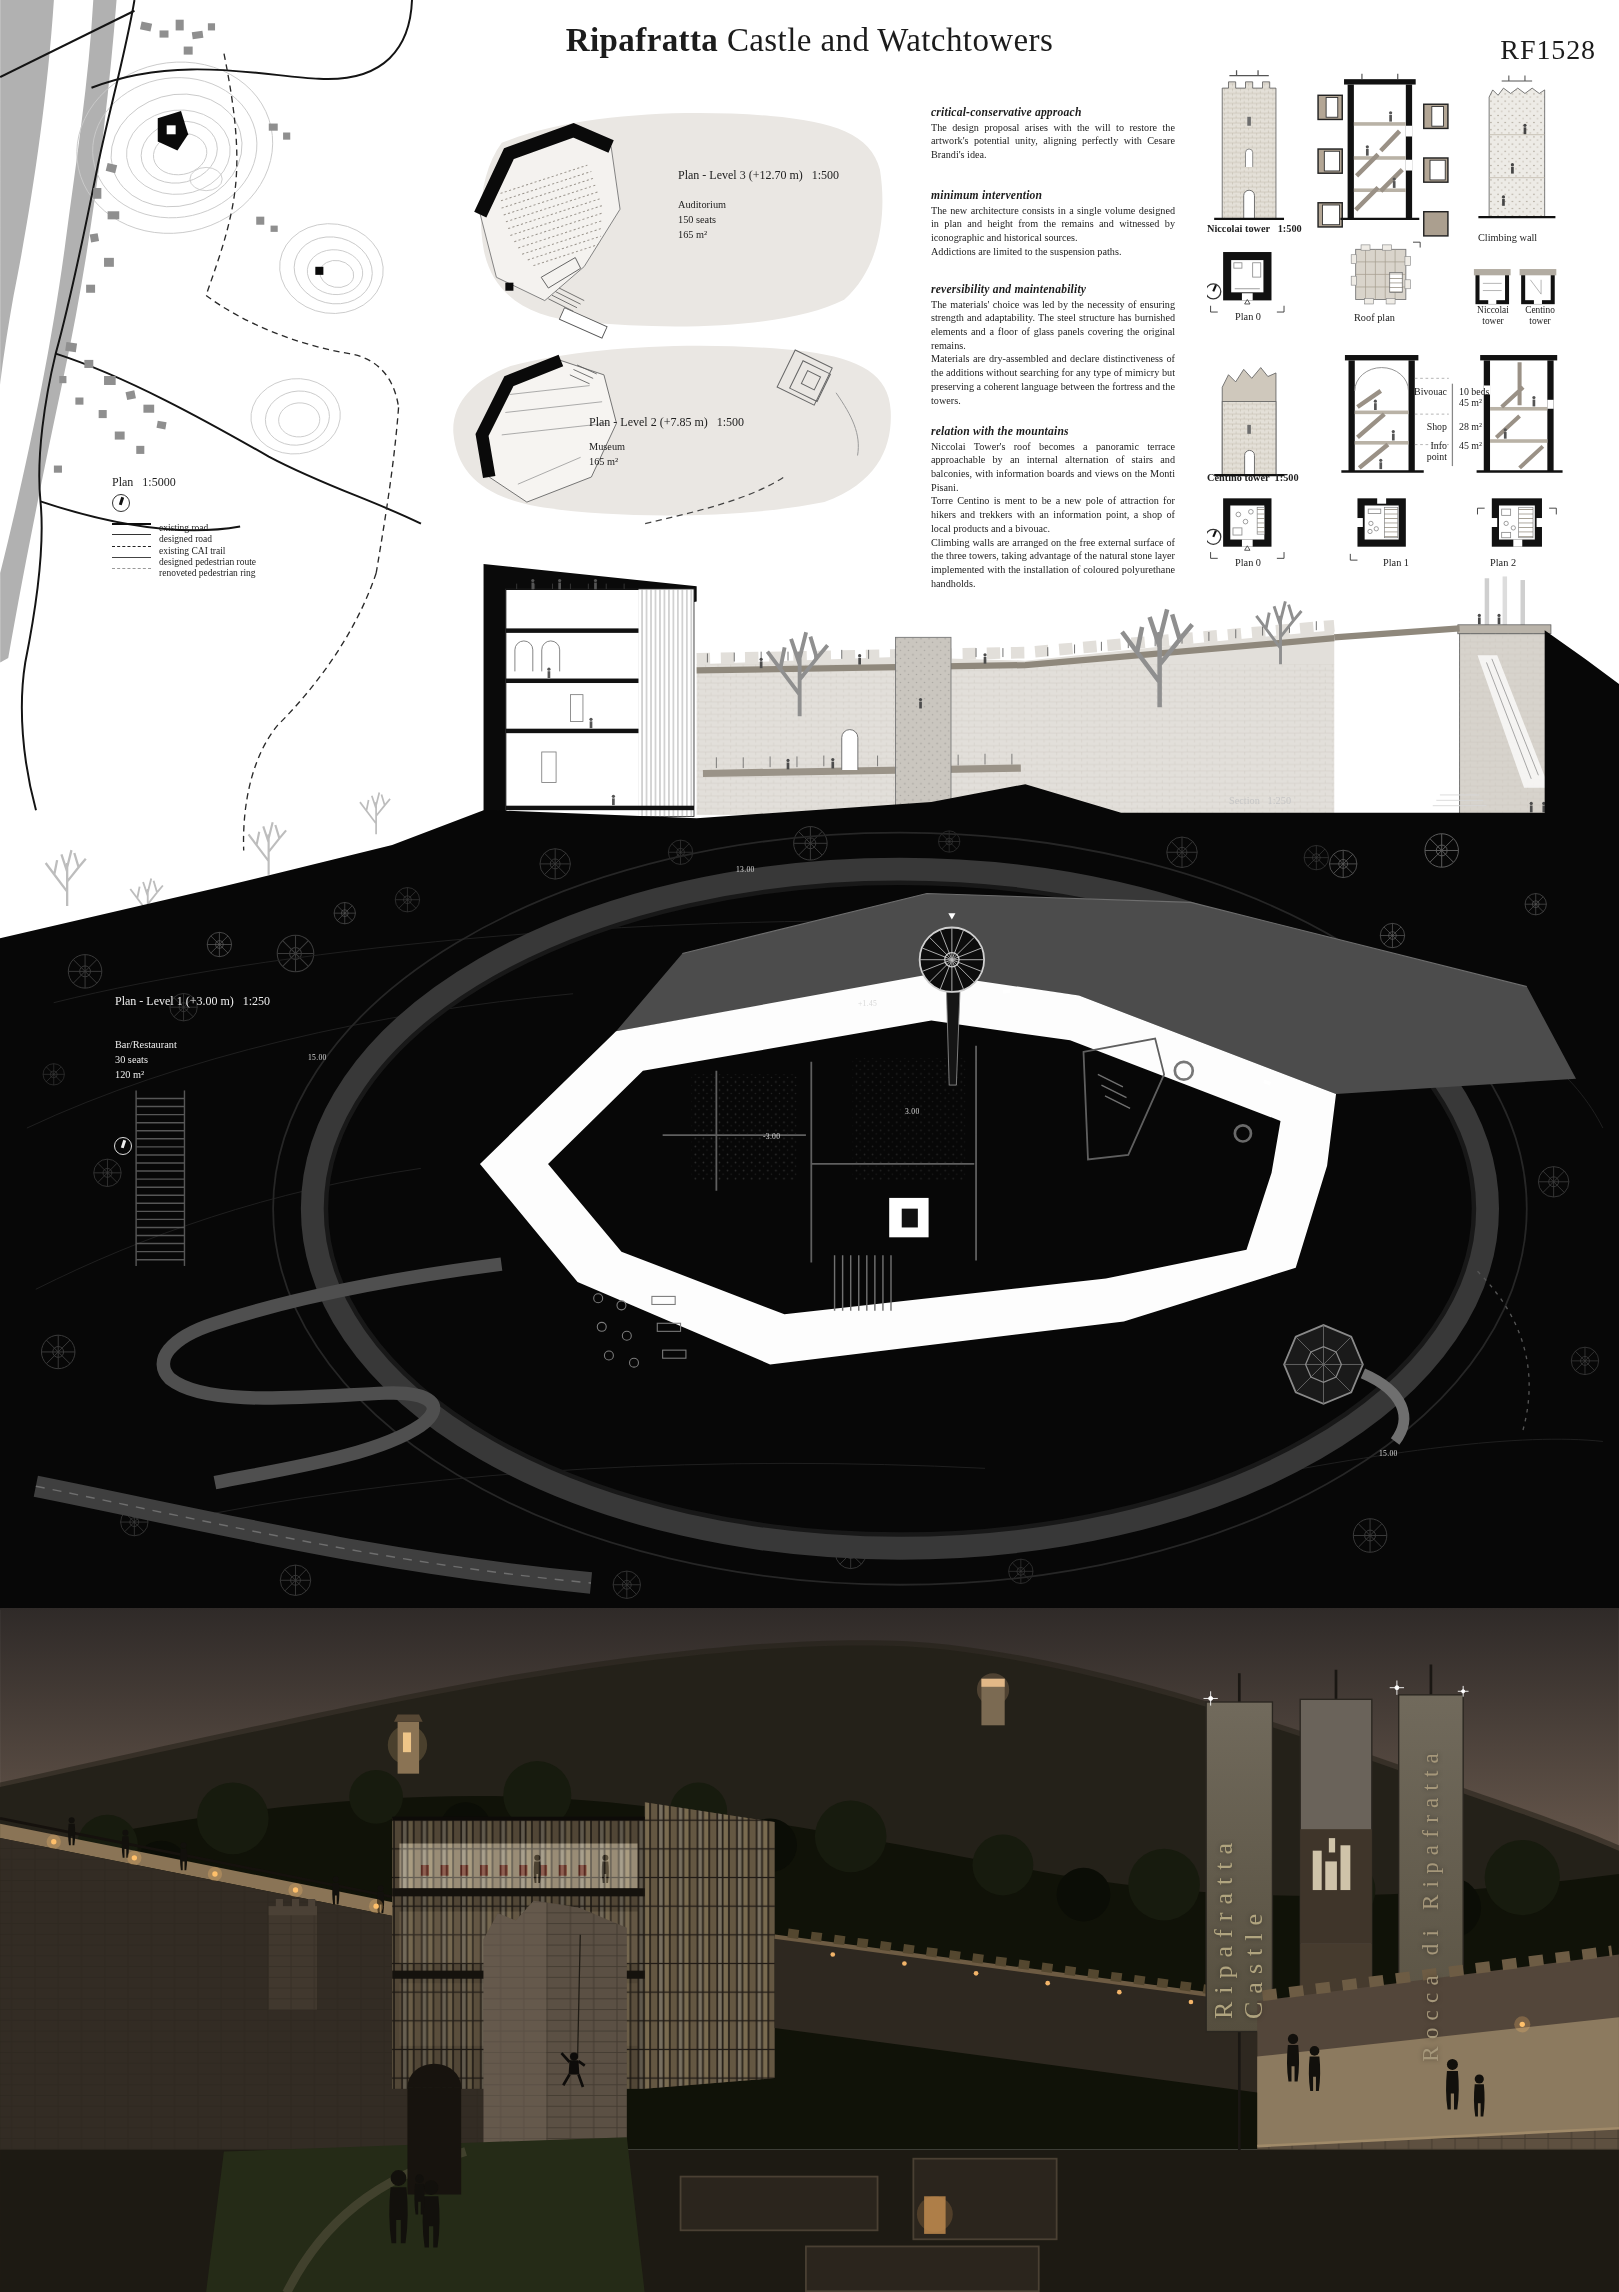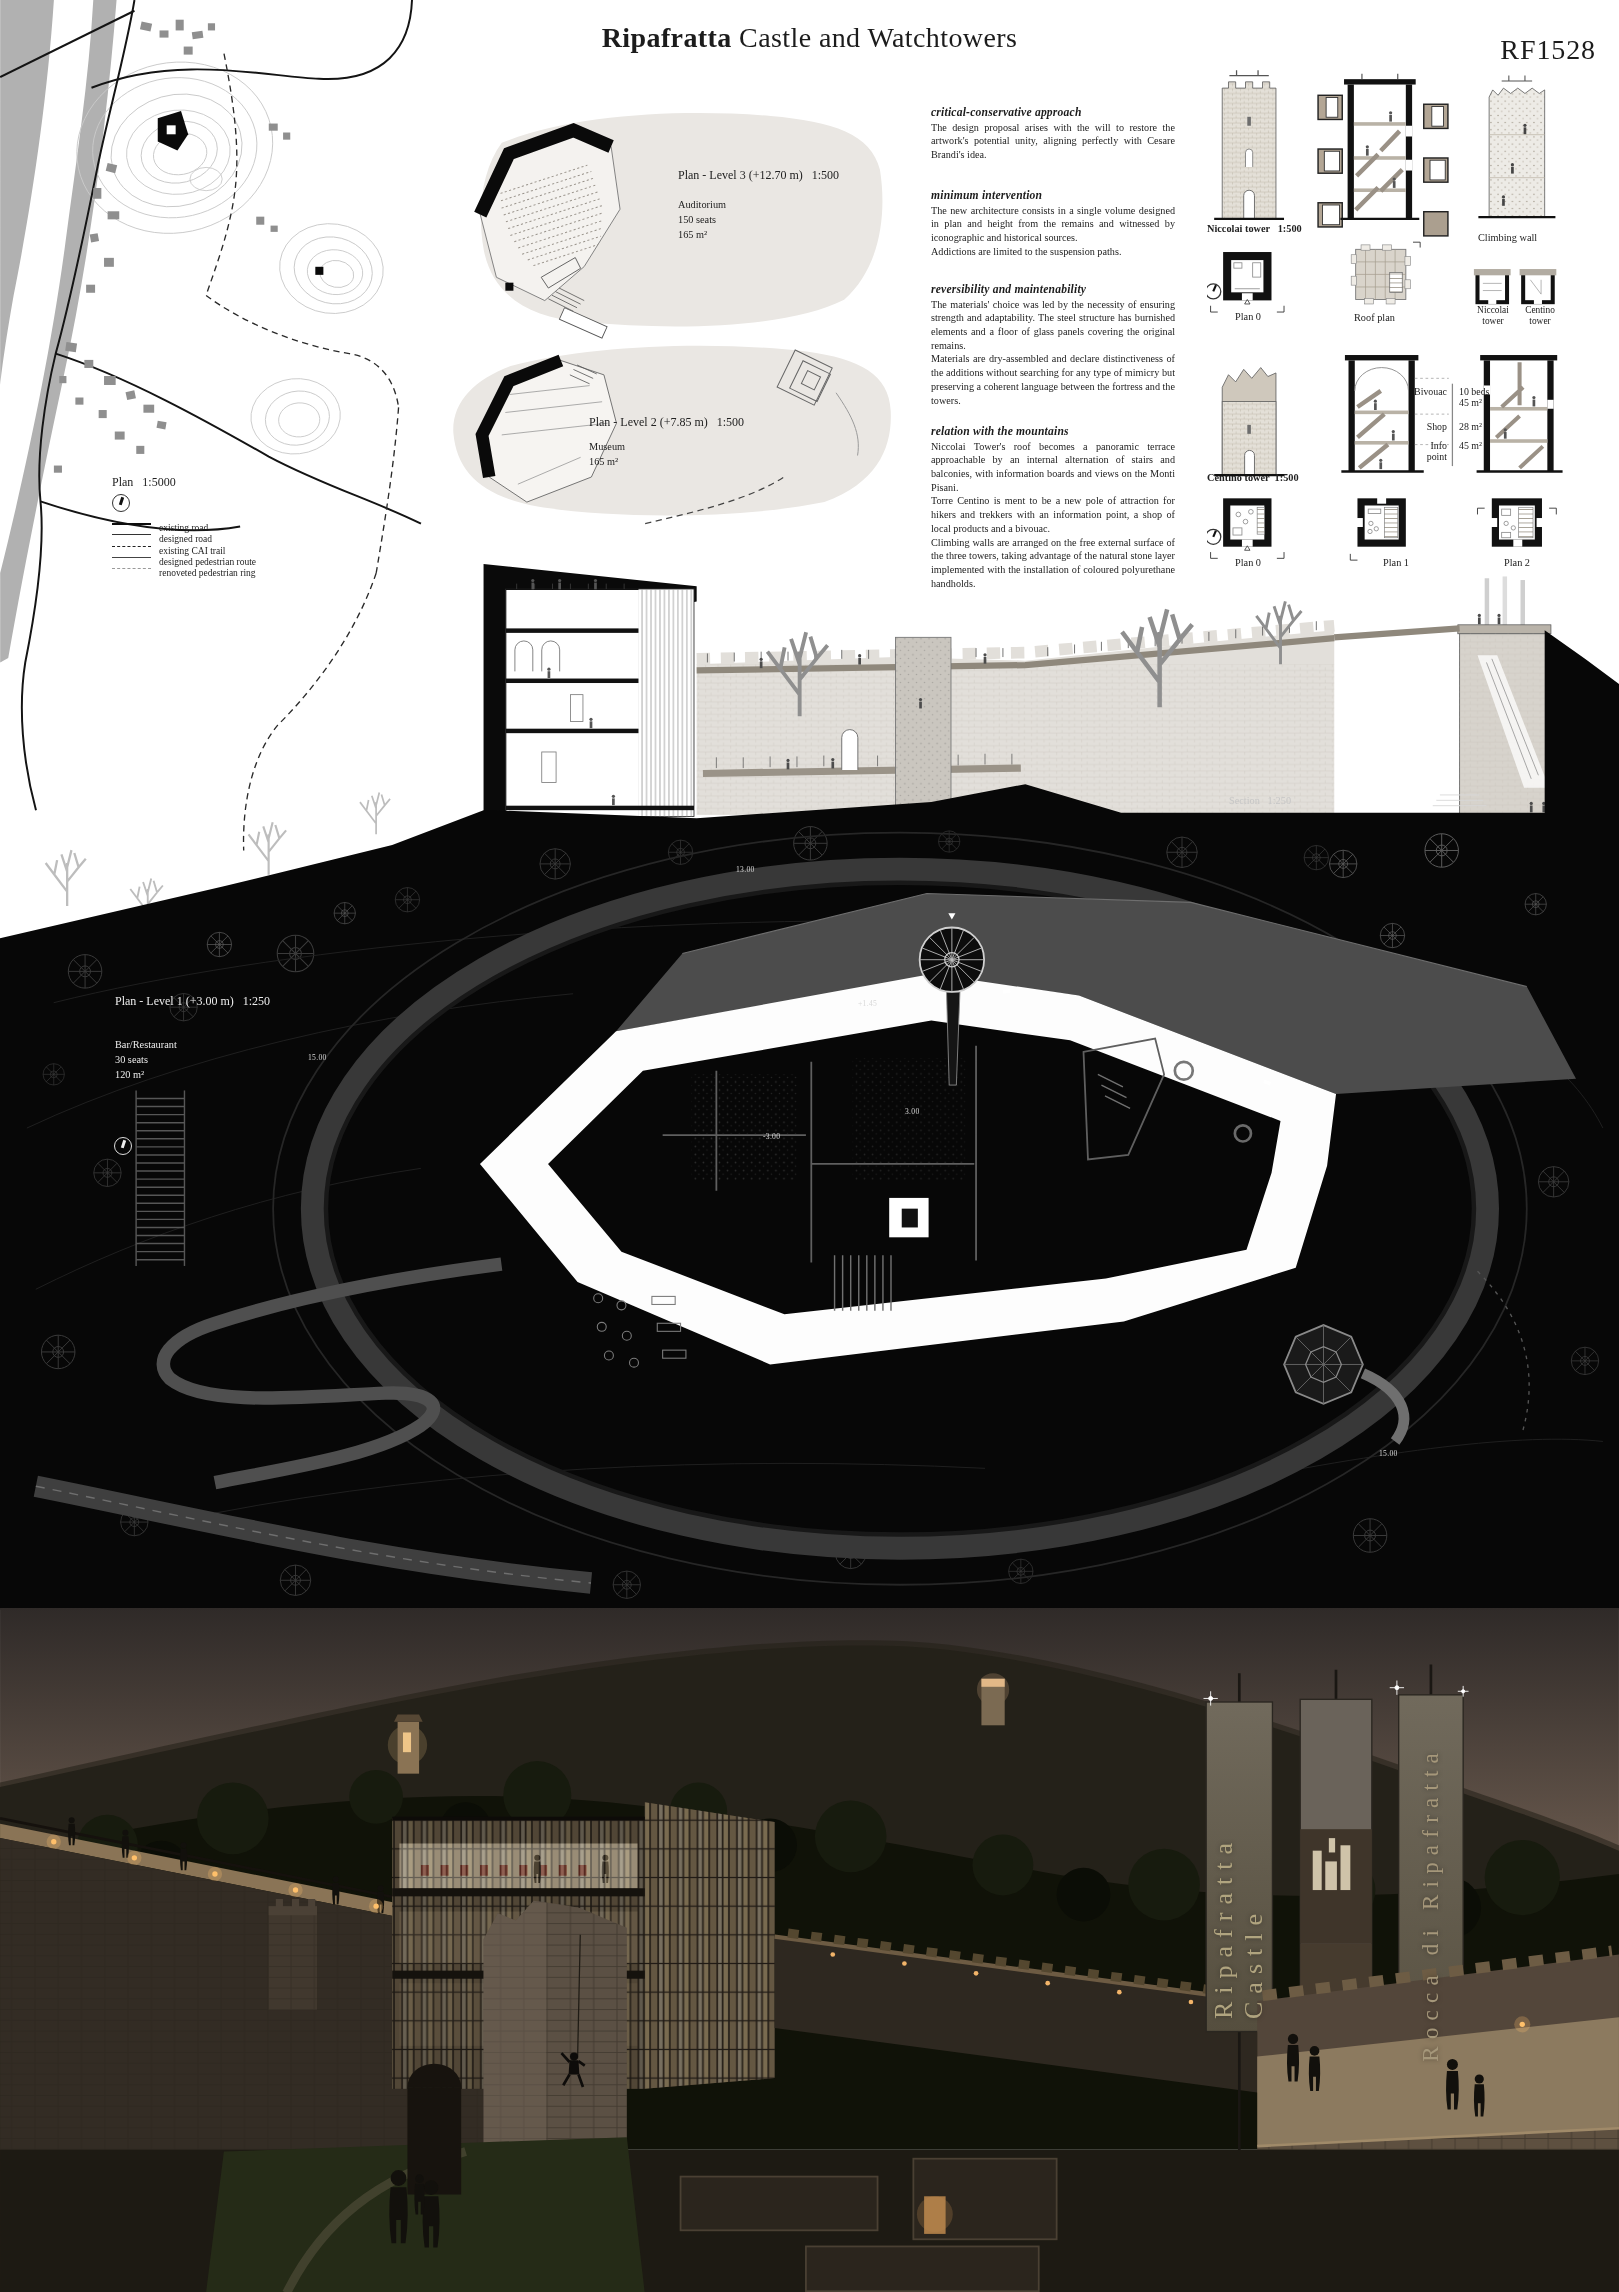--- a/index.html
+++ b/index.html
@@ -1,21 +1,21 @@
 <!DOCTYPE html>
 <html style="font-size:14.3px"><head>
 <meta charset="utf-8">
 <style>
 *{margin:0;padding:0;box-sizing:border-box}
 html,body{width:1619px;height:2293px}
 body{position:relative;background:#fff;font-family:"Liberation Serif","DejaVu Serif",serif;color:#1c1c1c;overflow:hidden}
 .abs{position:absolute}
 svg{display:block}
 
-.board-title{left:0;right:0;top:21.5px;text-align:center;font-size:28px;letter-spacing:0.4px}
+.board-title{left:0;right:0;top:21.5px;text-align:center;font-size:33px;letter-spacing:0.4px}
 .board-title b{font-weight:bold}
 .code{right:23px;top:34px;font-size:28px;letter-spacing:0.9px}
 .lbl{font-size:10.3px;white-space:pre;color:#222}
 .lbl-b{font-weight:bold}
 .lbl-sm{font-size:9.4px;white-space:pre-line;color:#222;text-align:center;line-height:1.15}
 .ttl{font-size:12px;white-space:pre;color:#222}
 .plan-lines{font-size:10.3px;line-height:15px;color:#222}
 .essay-sec{width:244px;text-align:justify}
 .essay-sec h3{font-size:11.6px;font-style:italic;font-weight:bold;margin-bottom:1.8px;letter-spacing:0.2px}
 .essay-sec p{font-size:10.2px;line-height:1.34;white-space:pre-line}
@@ -475,21 +475,21 @@
 <div class="abs prog prog-name" style="left:1379px;top:386px">Bivouac</div>
 <div class="abs prog prog-val" style="left:1459px;top:386px">10 beds
 45 m²</div>
 <div class="abs prog prog-name" style="left:1379px;top:421px">Shop</div>
 <div class="abs prog prog-val" style="left:1459px;top:421px">28 m²</div>
 <div class="abs prog prog-name" style="left:1379px;top:440px">Info
 point</div>
 <div class="abs prog prog-val" style="left:1459px;top:440px">45 m²</div>
 <div class="abs lbl" style="left:1221px;top:557px;width:54px;text-align:center">Plan 0</div>
 <div class="abs lbl" style="left:1355px;top:557px;width:54px;text-align:right">Plan 1</div>
-<div class="abs lbl" style="left:1490px;top:557px;width:54px;text-align:center">Plan 2</div>
+<div class="abs lbl" style="left:1490px;top:557px;width:54px;">Plan 2</div>
 
 <svg class="abs" style="left:0;top:553px" width="1619" height="1057" viewBox="0 618 1808 1180">
   <defs>
     <g id="treeO" fill="none">
       <circle r="17"></circle>
         <path d="M0,-17 V17 M-17,0 H17 M-12,-12 L12,12 M-12,12 L12,-12"></path>
         <circle r="5.5"></circle>
     </g>
     <g id="twig" fill="none">
       <path d="M0,0 L0,-30 M0,-10 L-9,-22 M-9,-22 L-15,-30 M-9,-22 L-7,-32 M0,-17 L8,-27 M8,-27 L13,-33 M8,-27 L5,-37 M0,-24 L-4,-36 M0,-27 L3,-39"></path>

